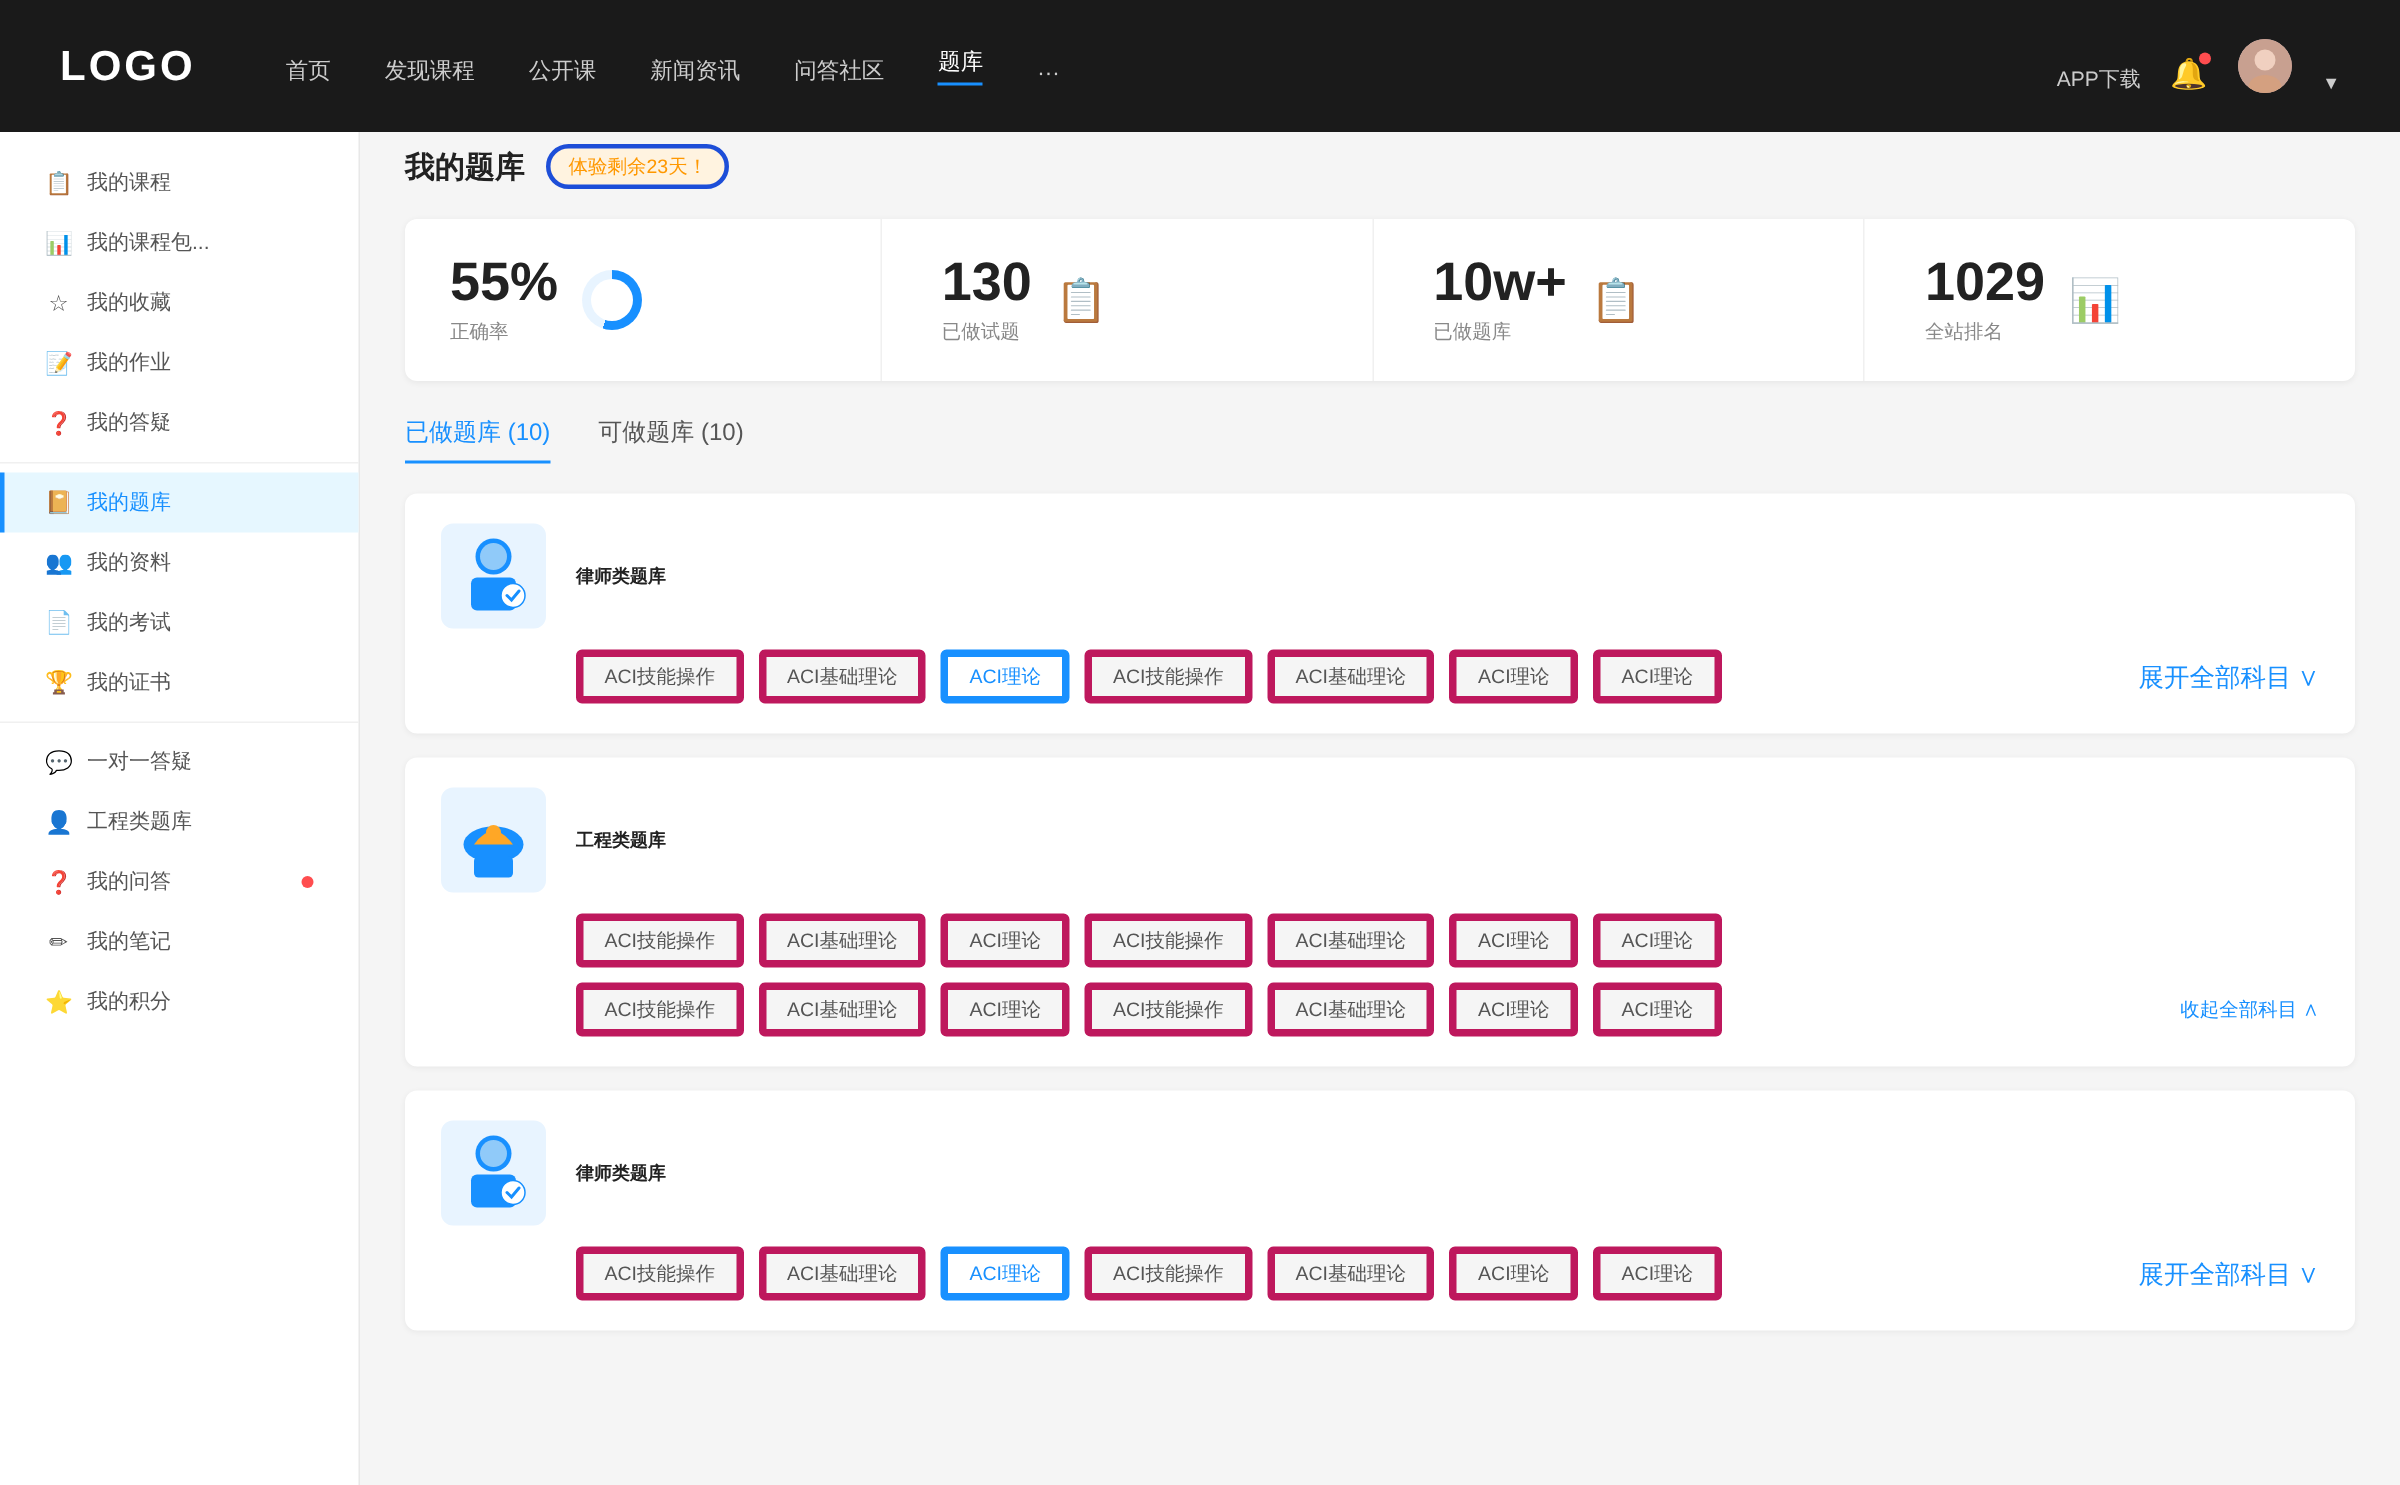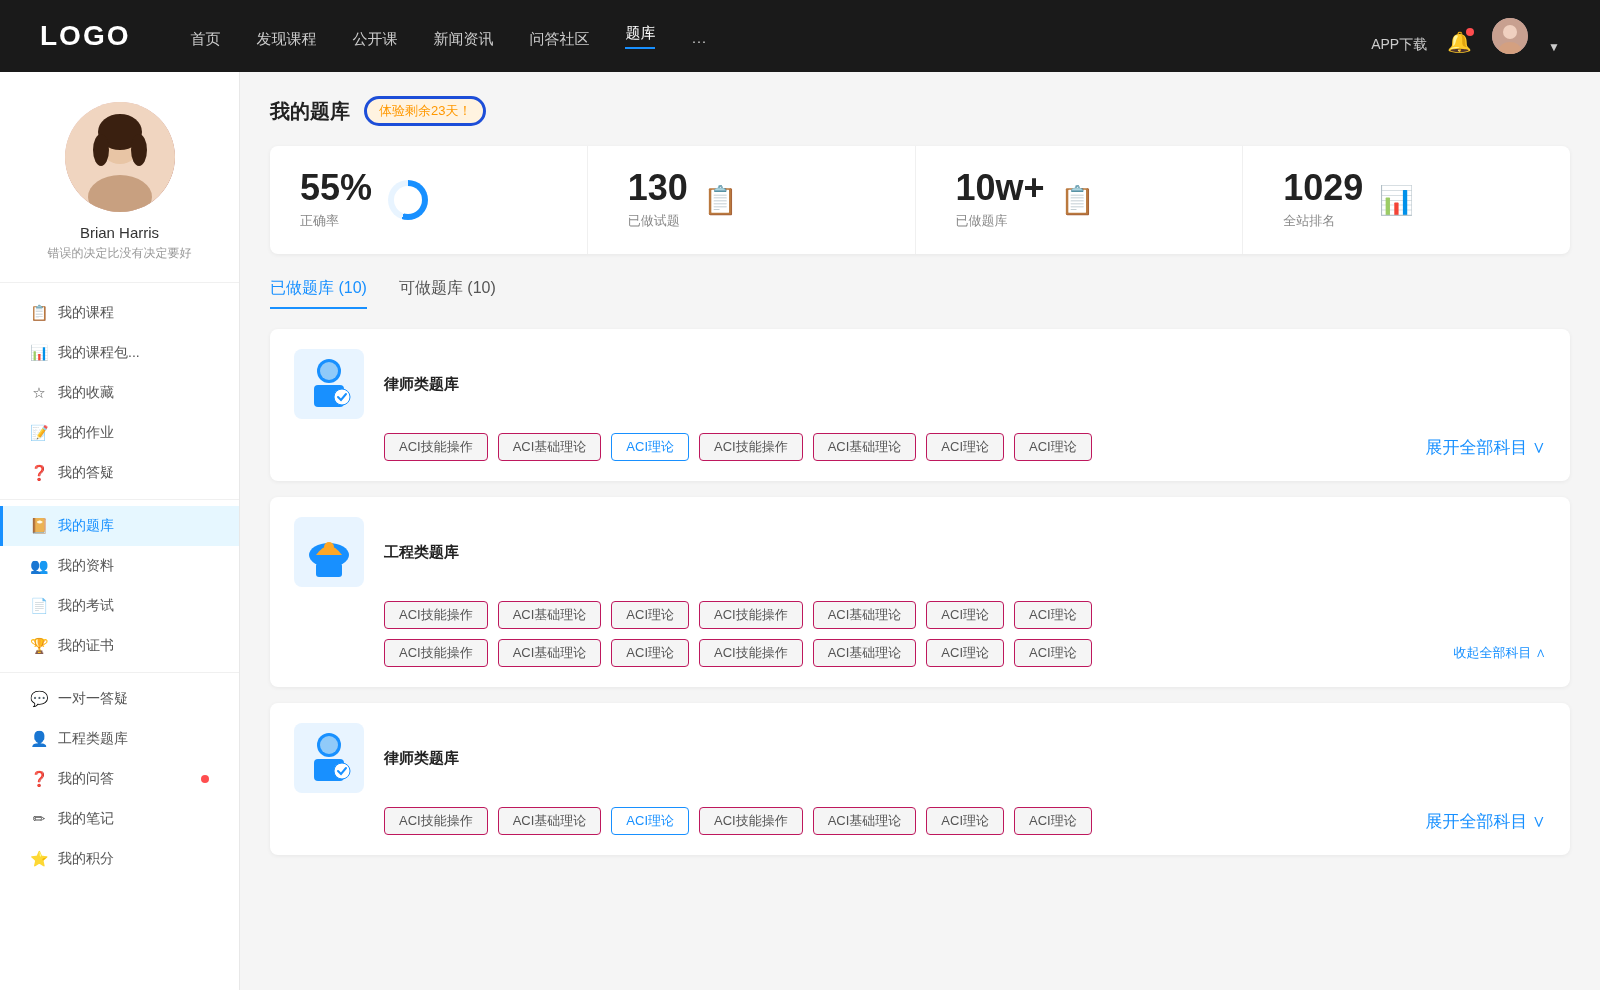--- a/index.html
+++ b/index.html
@@ -1,21 +1,21 @@
 <!DOCTYPE html>
 <html><head>
   <meta charset="utf-8">
   <style>
     * { box-sizing: border-box; margin: 0; padding: 0; }
     body { font-family: 'PingFang SC', 'Microsoft YaHei', sans-serif; background: #f0f2f5; min-height: 990px; }
 
     
     .navbar {
       background: #1a1a1a;
-      height: 72px;
+      height: 88px;
       display: flex;
       align-items: center;
       padding: 0 40px;
       position: fixed;
       top: 0; left: 0; right: 0;
       z-index: 100;
     }
     .navbar-logo {
       color: white;
       font-size: 28px;
@@ -271,38 +271,38 @@
       margin-bottom: 14px;
     }
     .qbank-icon-wrap {
       width: 70px; height: 70px;
       background: #e8f4ff;
       border-radius: 8px;
       display: flex; align-items: center; justify-content: center;
       flex-shrink: 0;
     }
     .qbank-title {
-      font-size: 15px;
+      font-size: 12px;
       font-weight: 600;
       color: #222;
     }
     .qbank-tags {
       display: flex;
       flex-wrap: wrap;
       gap: 10px;
       margin-left: 90px;
       align-items: center;
     }
     .qbank-tag {
       padding: 4px 14px;
       border-radius: 4px;
       font-size: 13px;
       background: #f5f5f5;
       color: #555;
-      border: 1px solid #be185d;
+      border: 5px solid #be185d;
       cursor: pointer;
     }
     .qbank-tag.active {
       color: #1890ff;
       border-color: #1890ff;
       background: #fff;
     }
     .expand-link {
       margin-left: auto;
       color: #1890ff;
@@ -371,37 +371,20 @@
         </svg>
       </div>
     </div>
     <span class="navbar-dropdown-arrow">▼</span>
   </div>
 </nav>
 
 <div class="layout">
 
   <aside class="sidebar">
-    <div class="sidebar-profile">
-      <div class="sidebar-avatar">
-        <div class="sidebar-avatar-face">
-          <svg width="110" height="110" viewBox="0 0 110 110">
-            <circle cx="55" cy="55" r="55" fill="#f0d5c0"></circle>
-            <circle cx="55" cy="42" r="20" fill="#e8c5a5"></circle>
-            <ellipse cx="55" cy="95" rx="32" ry="22" fill="#c8a080"></ellipse>
-
-            <ellipse cx="55" cy="30" rx="22" ry="18" fill="#3a2010"></ellipse>
-            <ellipse cx="36" cy="48" rx="8" ry="16" fill="#3a2010"></ellipse>
-            <ellipse cx="74" cy="48" rx="8" ry="16" fill="#3a2010"></ellipse>
-          </svg>
-        </div>
-      </div>
-      <div class="sidebar-username">Brian Harris</div>
-      <div class="sidebar-motto">错误的决定比没有决定要好</div>
-    </div>
 
     <div class="sidebar-menu">
       <div class="sidebar-menu-item">
         <span class="sidebar-icon">📋</span>
         <span class="sidebar-item-label">我的课程</span>
       </div>
       <div class="sidebar-menu-item">
         <span class="sidebar-icon">📊</span>
         <span class="sidebar-item-label">我的课程包...</span>
       </div>

